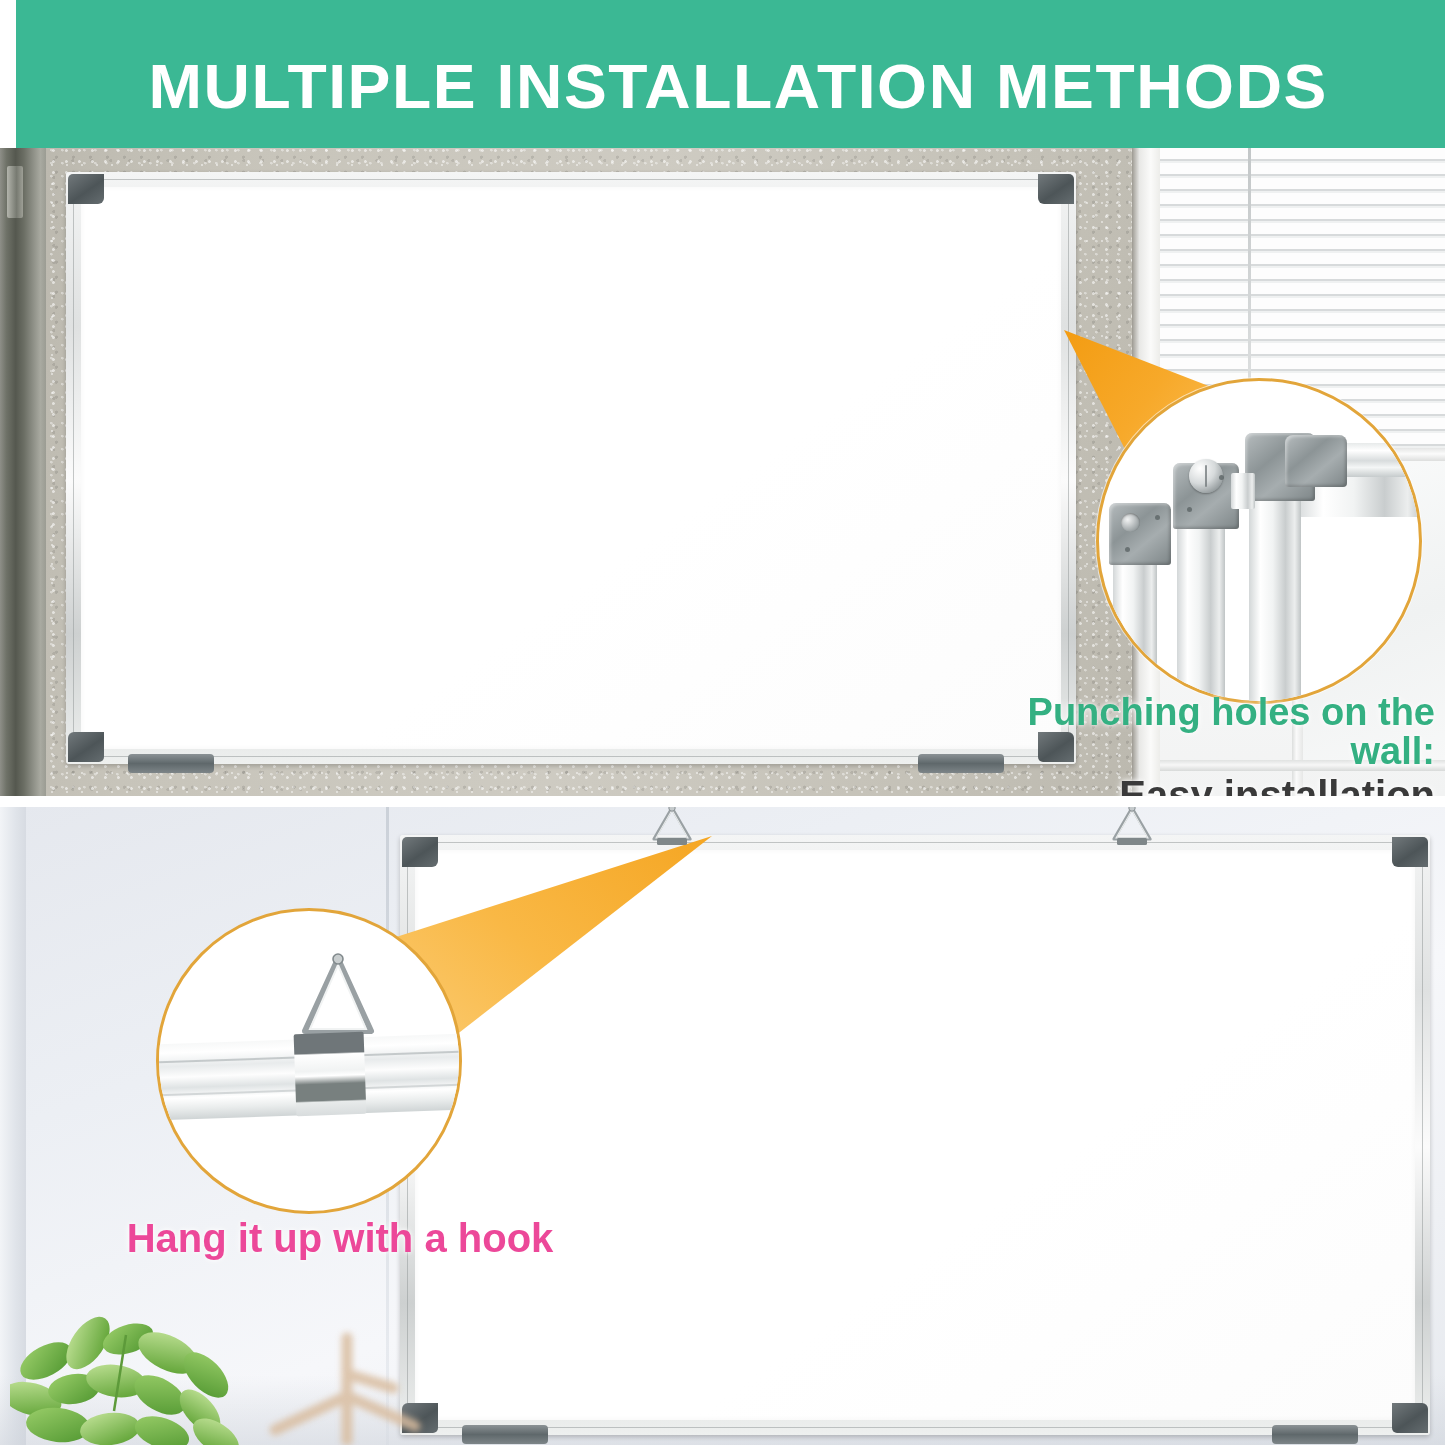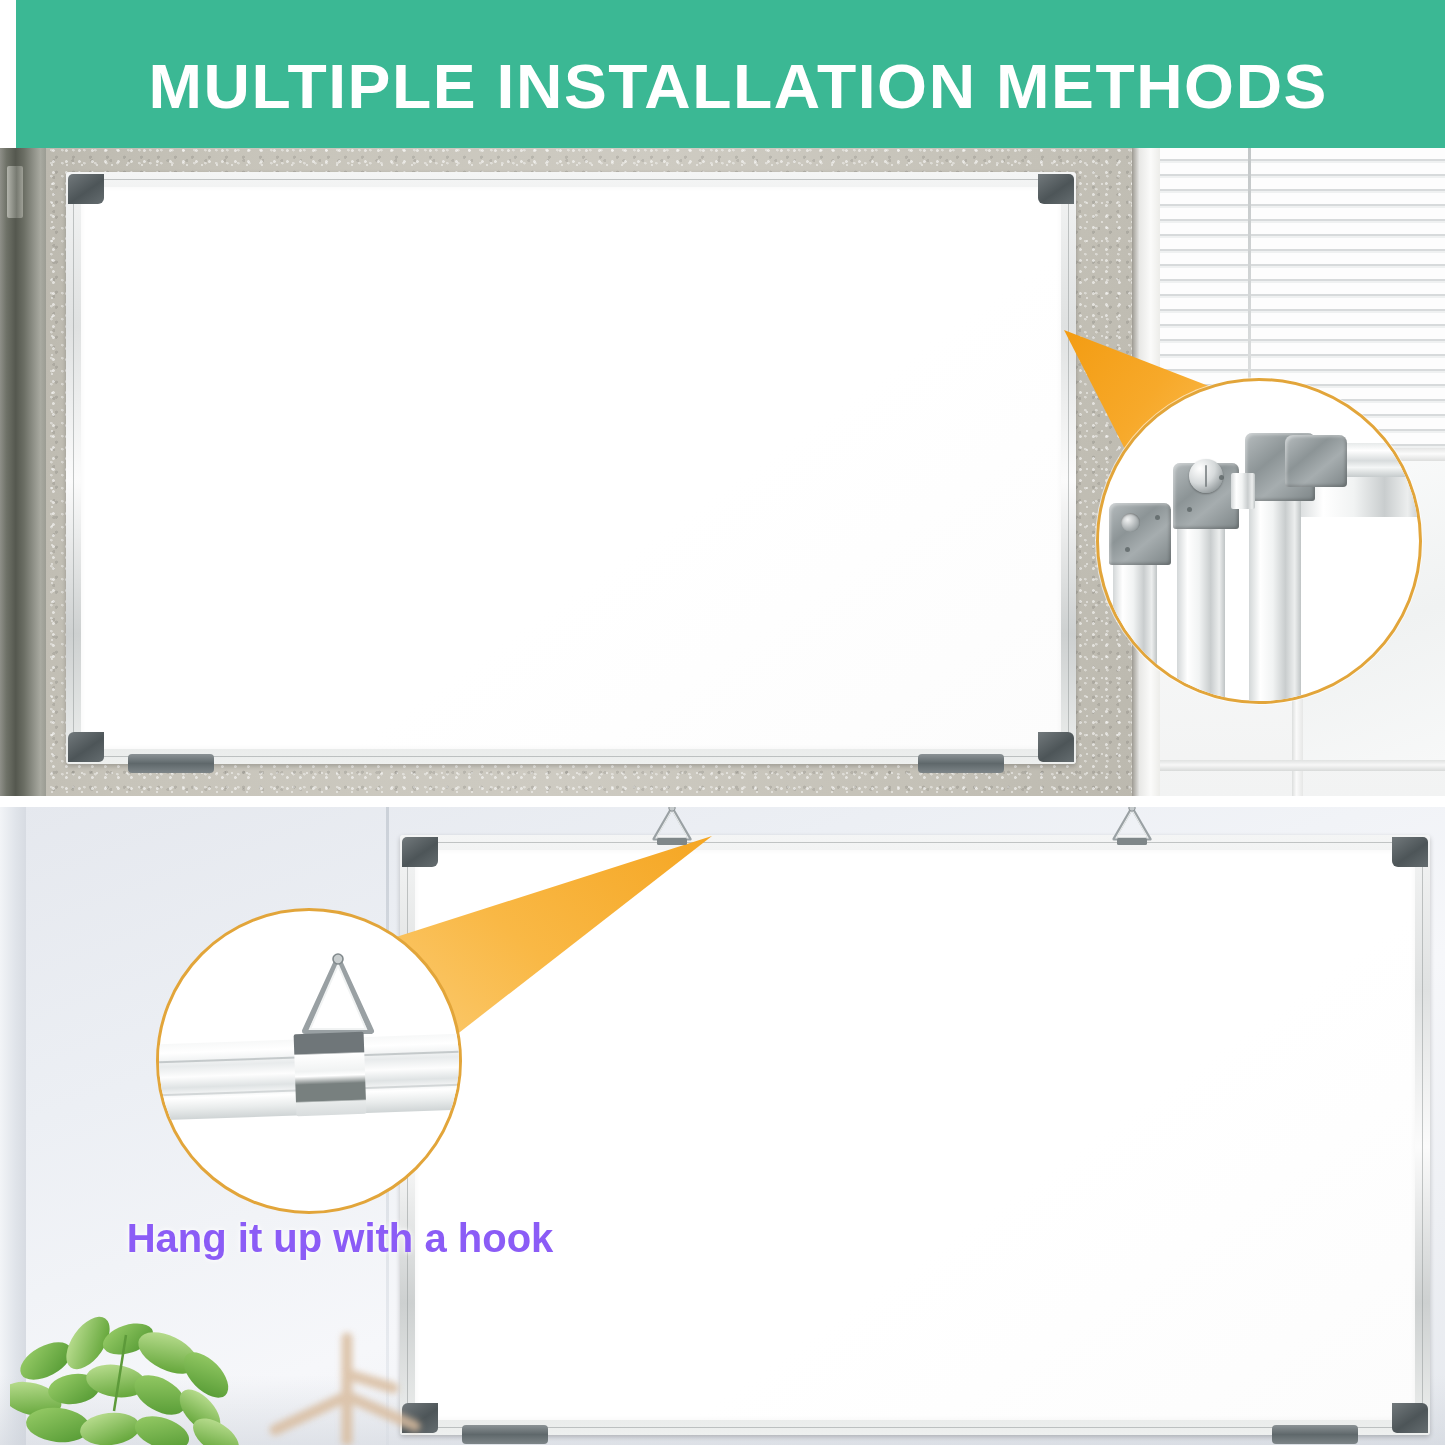--- a/index.html
+++ b/index.html
@@ -274,21 +274,21 @@
   
   .text-bot{
     position:absolute;left:60px;top:1215px;width:560px;z-index:8;
   }
   .b-green{
     color:#34b082;font-size:38px;font-weight:bold;line-height:1.05;
     text-align:center;
     text-shadow:0 0 4px rgba(255,255,255,.9),0 0 9px rgba(255,255,255,.7);
   }
   .b-dark{
-    color:#8b5cf6;font-size:40px;font-weight:bold;line-height:1.08;
+    color:#ec4899;font-size:40px;font-weight:bold;line-height:1.08;
     text-align:center;margin-top:2px;
     text-shadow:0 0 4px rgba(255,255,255,.9),0 0 9px rgba(255,255,255,.7);
   }
 
   
   .plant{
     position:absolute;left:10px;top:1315px;width:270px;height:130px;z-index:8;
   }
   .coatrack{
     position:absolute;left:255px;top:1330px;width:180px;height:115px;z-index:5;
@@ -365,20 +365,22 @@
       <div class="bracket">
         <div class="rail" style="left:14px;top:180px;width:44px;height:142px;"></div>
         <div class="cap" style="left:10px;top:122px;width:62px;height:62px;"></div>
         <div class="hole" style="left:22px;top:132px;width:19px;height:19px;"></div>
         <div class="dot" style="left:56px;top:134px;"></div>
         <div class="dot" style="left:26px;top:166px;"></div>
       </div>
     </div>
 
     <div class="text-top">
+      <div class="t-green">Punching holes on the wall:</div>
+      <div class="t-dark">Easy installation</div>
 
     </div>
   </div>
 
   <div class="divider"></div>
 
   <div class="panel-bottom">
     <div class="wall-panel-edge"></div>
     <div class="wall-seam"></div>
     <div class="floor-shadow"></div>

